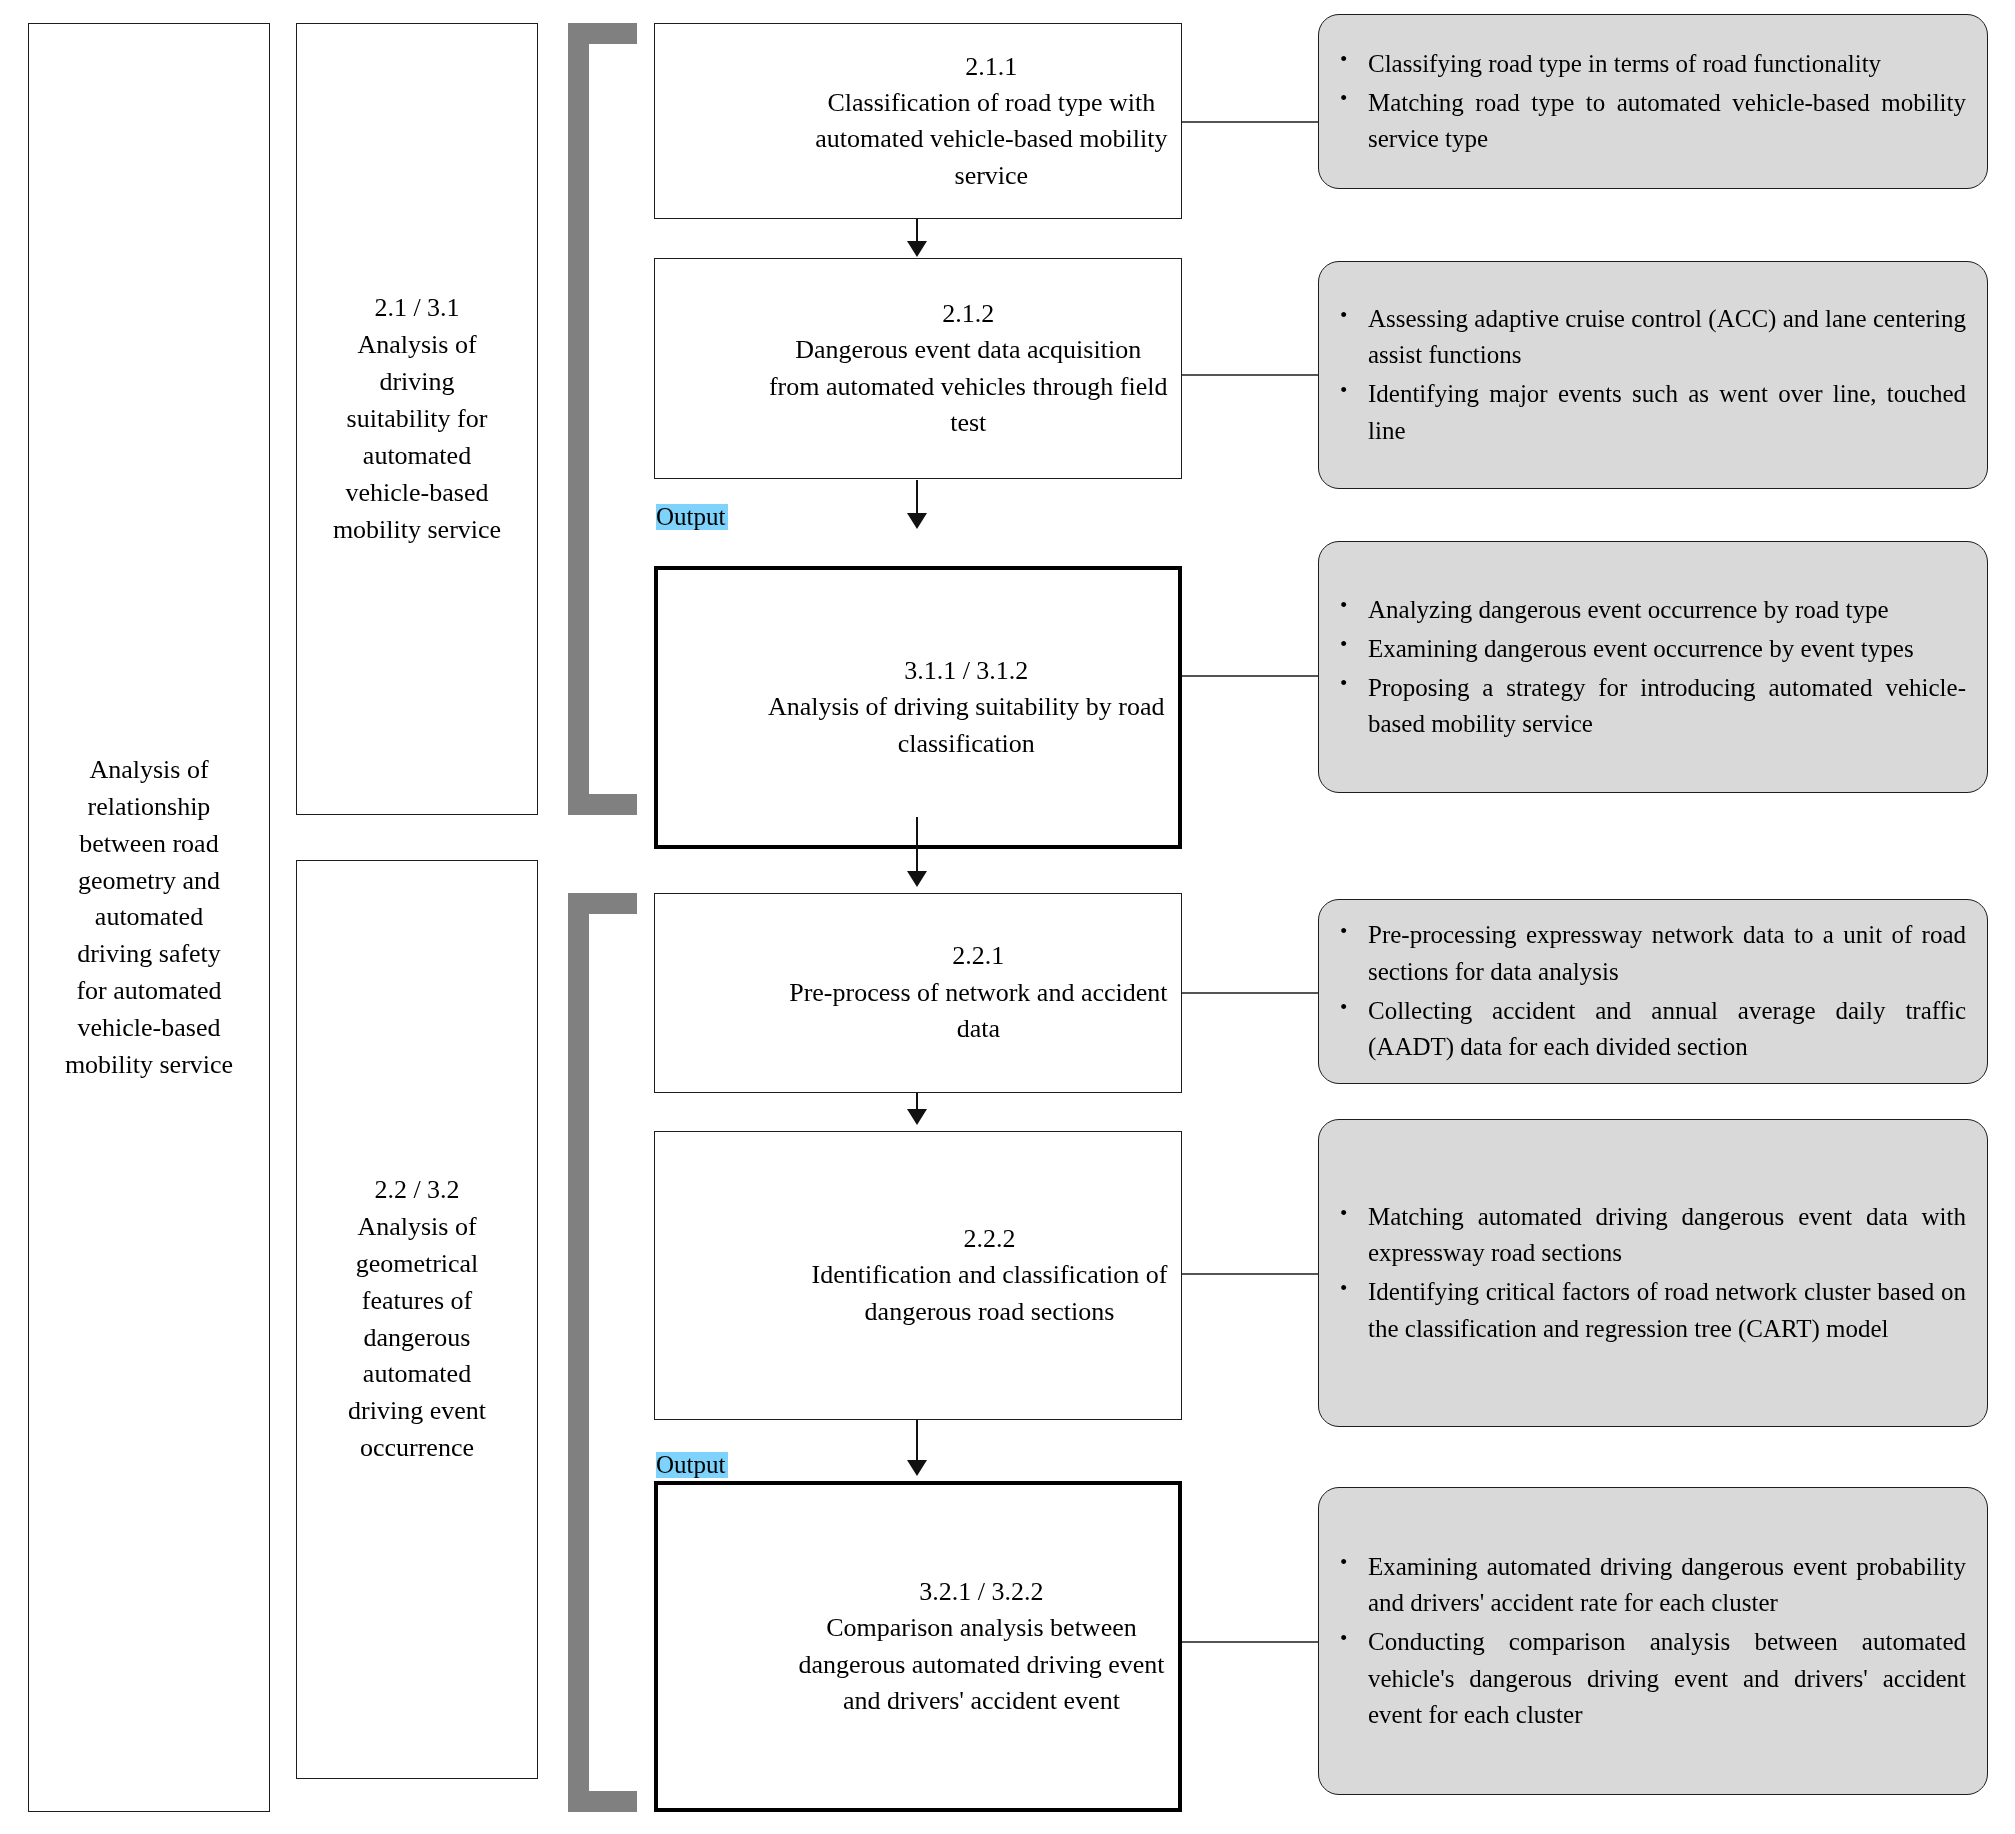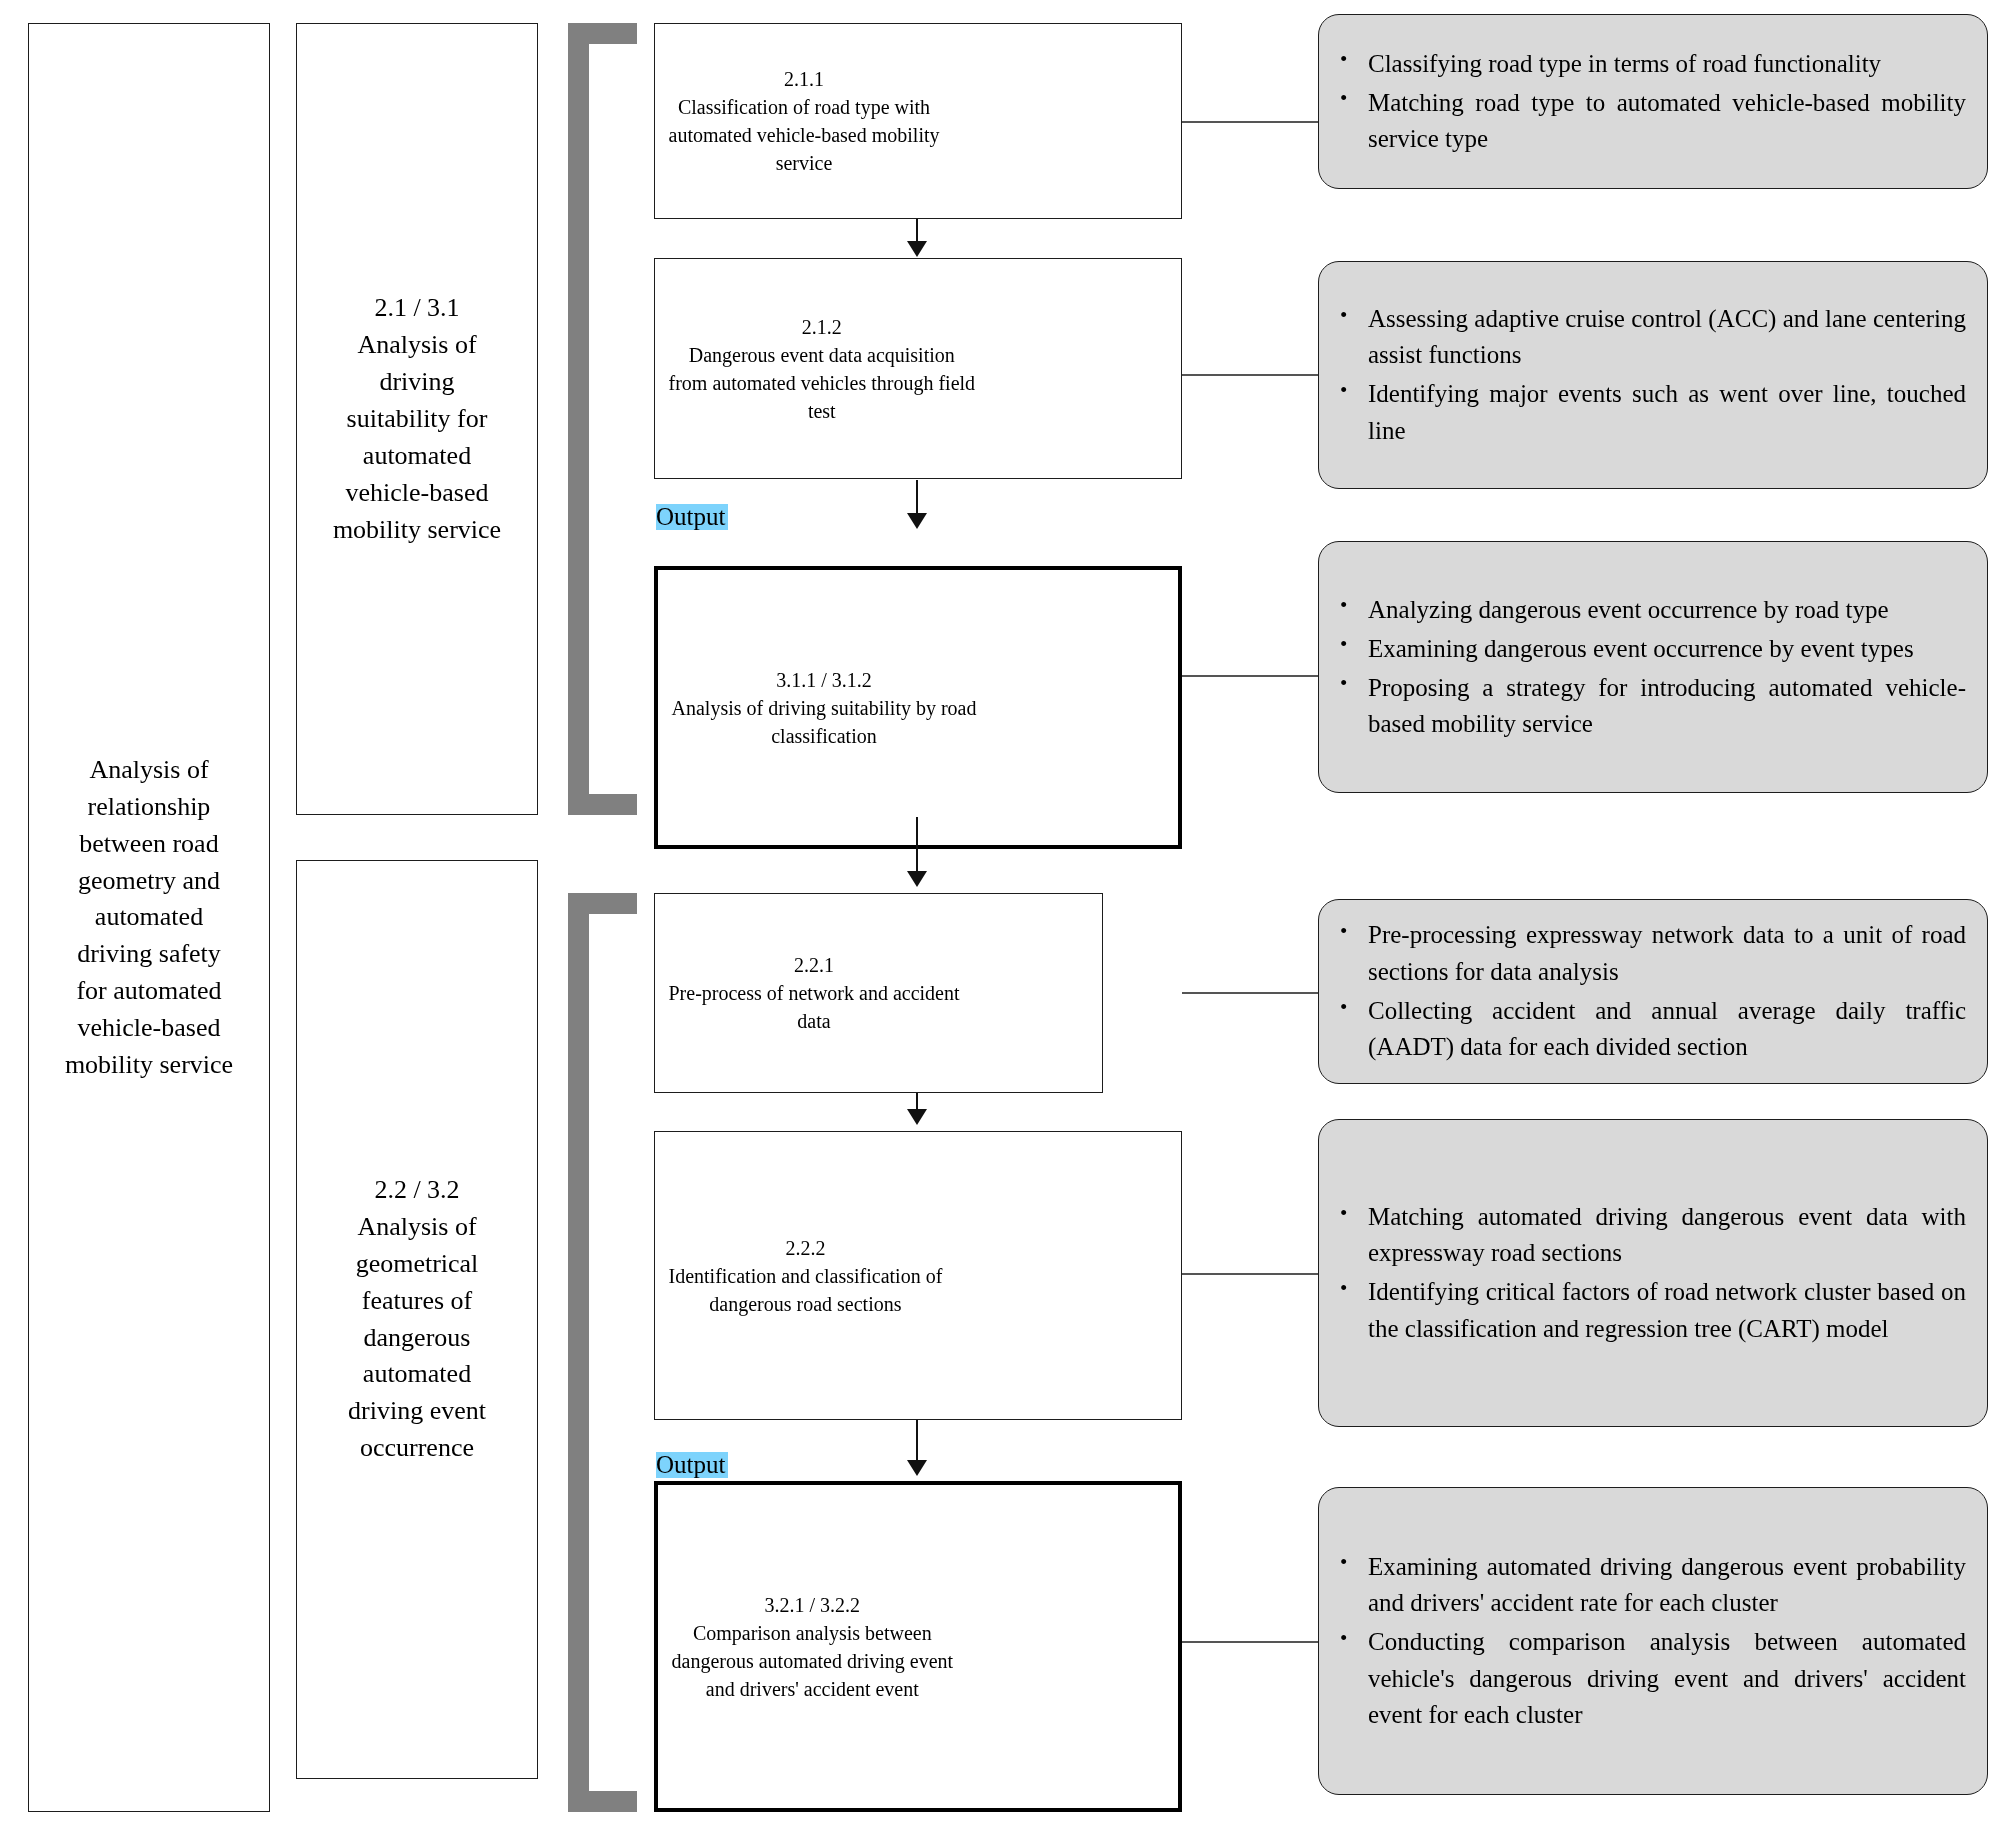--- a/index.html
+++ b/index.html
@@ -77,32 +77,32 @@
 
   #bracket1 { left: 568px; top: 23.4px; width: 69px; height: 792px; }
   #bracket2 { left: 568px; top: 893px; width: 69px; height: 919px; }
 
   
   .proc {
     border: 1.8px solid #1d1d1d;
     background: #ffffff;
     display: flex;
     align-items: center;
-    justify-content: flex-start;
+    justify-content: flex-end;
     text-align: center;
-    font-size: 20px;
+    font-size: 26px;
     line-height: 1.40;
   }
   .proc.thick { border: 4.9px solid #000000; }
   .proc .txt { display: block; white-space: pre-line; padding: 0 13.5px; }
 
   #p111 { left: 654px; top: 23.4px;   width: 528px; height: 196px; }
   #p112 { left: 654px; top: 258px;  width: 528px; height: 221px; }
   #p311 { left: 654px; top: 566px;  width: 528px; height: 283px; }
-  #p221 { left: 654px; top: 893px; width: 449px; height: 200px; }
+  #p221 { left: 654px; top: 893px; width: 528px; height: 200px; }
   #p222 { left: 654px; top: 1131px; width: 528px; height: 289px; }
   #p321 { left: 654px; top: 1481px; width: 528px; height: 331px; }
 
   
   .output-label {
     position: absolute;
     font-size: 25px;
     line-height: 1;
     background: #7dd3fc;
     padding: 0 2.5px 1.2px 0;

